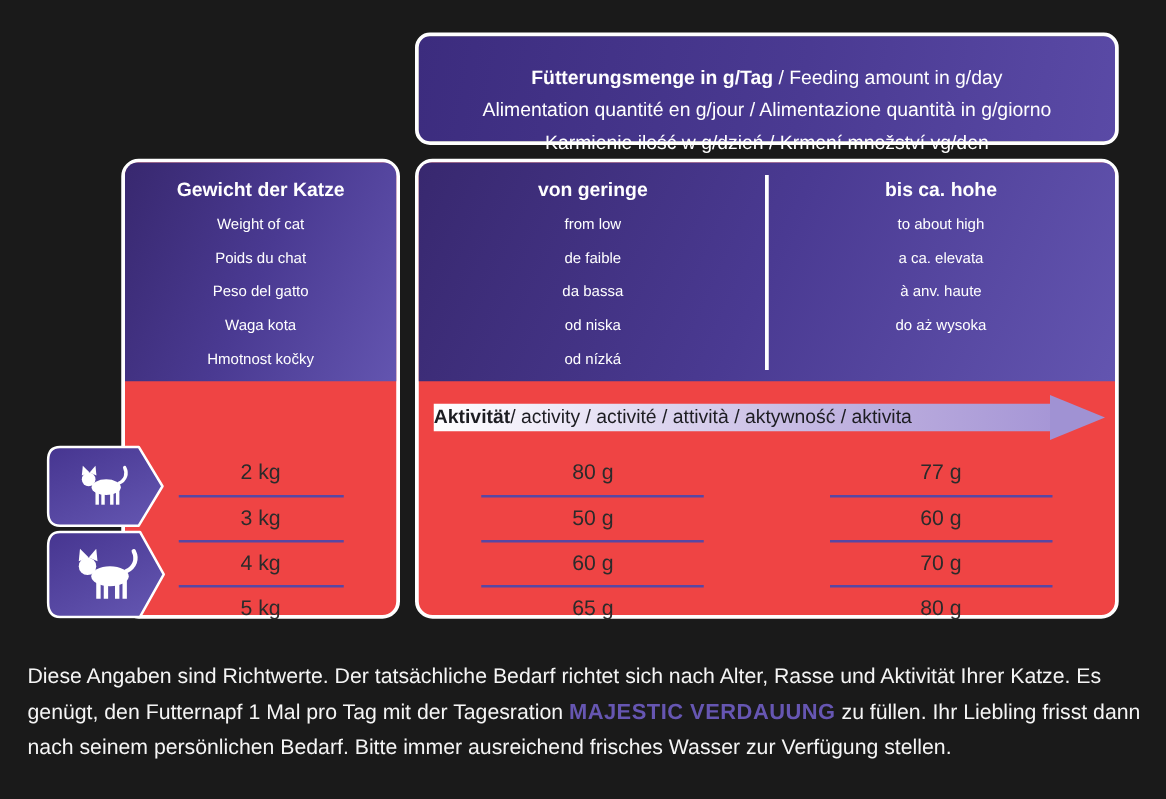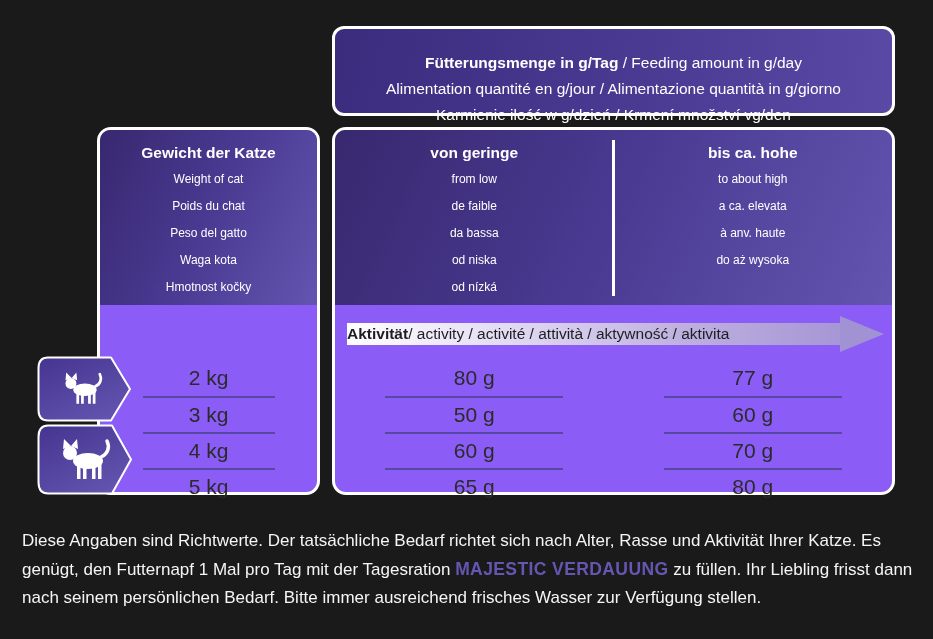--- a/index.html
+++ b/index.html
@@ -10,21 +10,21 @@
   }
   
   .title-box {
     position:absolute; left:332px; top:26px; width:563px; height:90px;
     border:3px solid #fff; border-radius:12px;
     background:linear-gradient(100deg,#3c2c7e 0%,#4a3a92 55%,#5a4aa6 100%);
     color:#fff; text-align:center; padding-top:21px;
   }
   .title-line { line-height:26px; font-size:15.5px; }
   .panel {
-    position:absolute; top:127px; height:368px; background:#8b5cf6;
+    position:absolute; top:127px; height:368px; background:#ef4444;
     border:3px solid #fff; border-radius:14px; overflow:visible;
   }
   .panel-left  { left:97px;  width:223px; }
   .panel-right { left:332px; width:563px; }
   .panel-header {
     position:absolute; left:0; top:0; right:0; height:175px;
     background:linear-gradient(115deg,#38286f 0%,#4a3a92 50%,#6355b0 100%);
     border-radius:10px 10px 0 0; color:#fff; text-align:center; padding-top:9px;
   }
   .hdr-line { line-height:27px; font-size:12px; }
@@ -47,21 +47,21 @@
     text-align:left; color:#1d1d22; font-size:15.5px;
   }
   .arrow-text b { font-weight:bold; }
   
   .rows-col { position:absolute; top:230px; display:flex; flex-direction:column; align-items:center; }
   .weights-col { left:0; right:0; }
   .low-col  { left:0; width:278.5px; }
   .high-col { left:278.5px; width:278.5px; }
   .cell {
     height:36px; display:flex; align-items:center; justify-content:center;
-    font-size:21px; color:#2b2b2b;
+    font-size:17px; color:#2b2b2b;
   }
   .w132 { width:132px; } .w178 { width:178px; }
   .cell + .cell { border-top:2.5px solid #5847a4; }
   
   .badge { position:absolute; left:36px; }
   .badge-small { top:356px; width:97px; height:66px; }
   .badge-large { top:424px; width:98px; height:71px; }
   
   .footer {
     position:absolute; left:22px; top:527px; width:892px;

